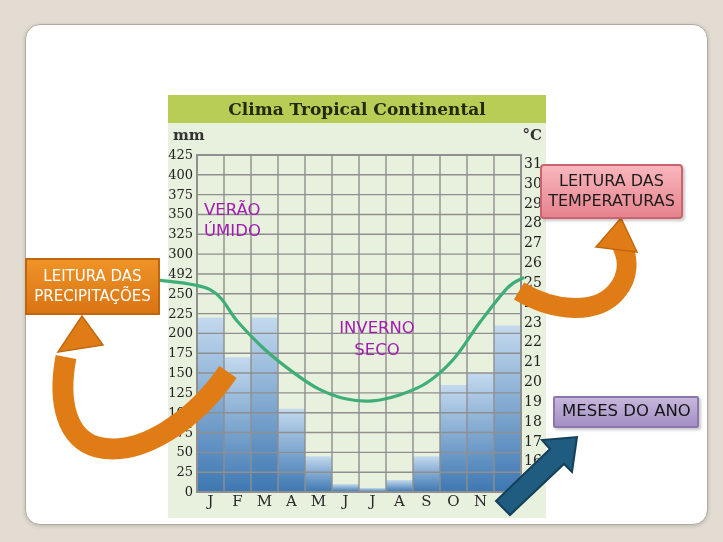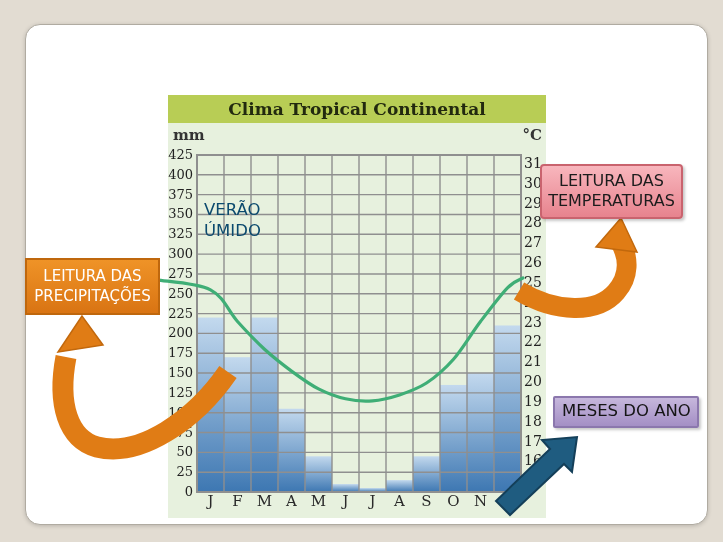--- a/index.html
+++ b/index.html
@@ -22,21 +22,21 @@
   #mm-labels{position:absolute;left:0;top:60px;width:26px;height:337px;}
   #mm-labels span{position:absolute;right:1px;width:26px;text-align:right;
         font-family:"DejaVu Serif","Liberation Serif",serif;font-size:13px;color:#222;line-height:18px;}
   #c-labels{position:absolute;left:356px;top:68px;width:22px;height:337px;}
   #c-labels span{position:absolute;left:0;font-family:"DejaVu Serif","Liberation Serif",serif;
         font-size:14px;color:#222;line-height:18px;}
   #month-labels{position:absolute;left:29px;top:397px;width:324px;height:20px;}
   #month-labels span{position:absolute;top:0;width:27px;text-align:center;
         font-family:"DejaVu Serif","Liberation Serif",serif;font-size:15px;color:#2a2a2a;}
   
-  .chart-note{position:absolute;font-size:16.5px;line-height:21px;color:#0c4a6e;}
+  .chart-note{position:absolute;font-size:16.5px;line-height:21px;color:#a21caf;}
   #wet-summer{left:204px;top:199px;width:80px;}
   #dry-winter{left:328px;top:317px;width:98px;text-align:center;line-height:22px;}
   
   .callout{position:absolute;text-align:center;}
   #precip-box{left:25px;top:258px;width:131px;height:47px;padding-top:6px;
         background:linear-gradient(180deg,#ef9327,#d97413);border:2px solid #bf670d;
         color:#fff;font-size:15px;line-height:20px;}
   #temp-box{left:540px;top:164px;width:139px;height:46px;padding-top:5px;border-radius:4px;
         background:linear-gradient(180deg,#f8b6bd,#e7838e);border:2px solid #c9636e;
         color:#1c1c1c;font-size:16px;line-height:20px;box-shadow:2px 2px 3px rgba(0,0,0,.22);}
@@ -60,21 +60,21 @@
     <div id="chart-header">Clima Tropical Continental</div>
     <div id="mm-unit" class="unit-label">mm</div>
     <div id="c-unit" class="unit-label">°C</div>
     <div id="mm-labels">
         <span style="top: -9px;">425</span>
         <span style="top: 10.8235px;">400</span>
         <span style="top: 30.6471px;">375</span>
         <span style="top: 50.4706px;">350</span>
         <span style="top: 70.2941px;">325</span>
         <span style="top: 90.1176px;">300</span>
-        <span style="top: 109.941px;">275</span>
+        <span style="top: 109.941px;">492</span>
         <span style="top: 129.765px;">250</span>
         <span style="top: 149.588px;">225</span>
         <span style="top: 169.412px;">200</span>
         <span style="top: 189.235px;">175</span>
         <span style="top: 209.059px;">150</span>
         <span style="top: 228.882px;">125</span>
         <span style="top: 248.706px;">100</span>
         <span style="top: 268.529px;">75</span>
         <span style="top: 288.353px;">50</span>
         <span style="top: 308.176px;">25</span>
@@ -164,20 +164,21 @@
         <span style="left: 162px;">J</span>
         <span style="left: 189px;">A</span>
         <span style="left: 216px;">S</span>
         <span style="left: 243px;">O</span>
         <span style="left: 270px;">N</span>
         <span style="left: 297px;">D</span>
       </div>
   </div>
 
   <div id="wet-summer" class="chart-note">VERÃO ÚMIDO</div>
+  <div id="dry-winter" class="chart-note">INVERNO SECO</div>
 
   <svg id="arrow-layer" viewBox="0 0 723 542">
     <g>
       <path class="orange-arrow" stroke-width="21" d="M 228 372 C 195 420, 140 458, 97 447 C 68 439, 57 404, 66 357"></path>
       <polygon class="orange-head" points="82,316 58,352 103,345"></polygon>
     </g>
     <g>
       <path class="orange-arrow" stroke-width="20" d="M 519 291 C 556 313, 597 314, 616 292 C 629 277, 630 258, 619 240"></path>
       <polygon class="orange-head" points="621,218 596,247 637,252"></polygon>
     </g>

